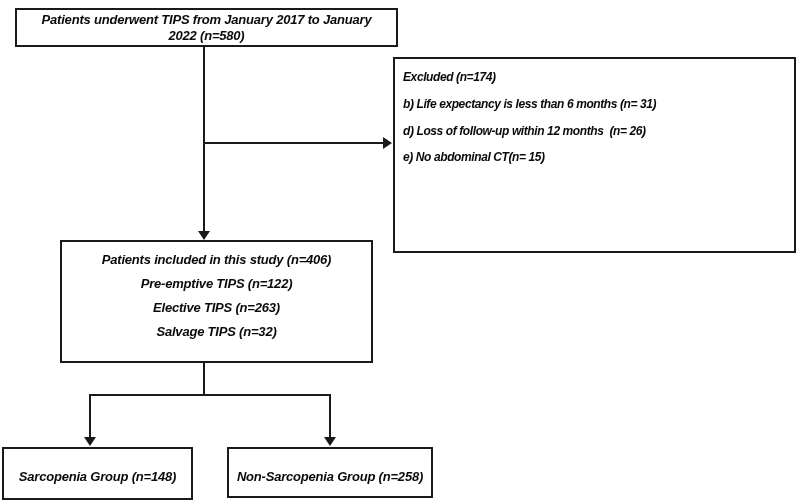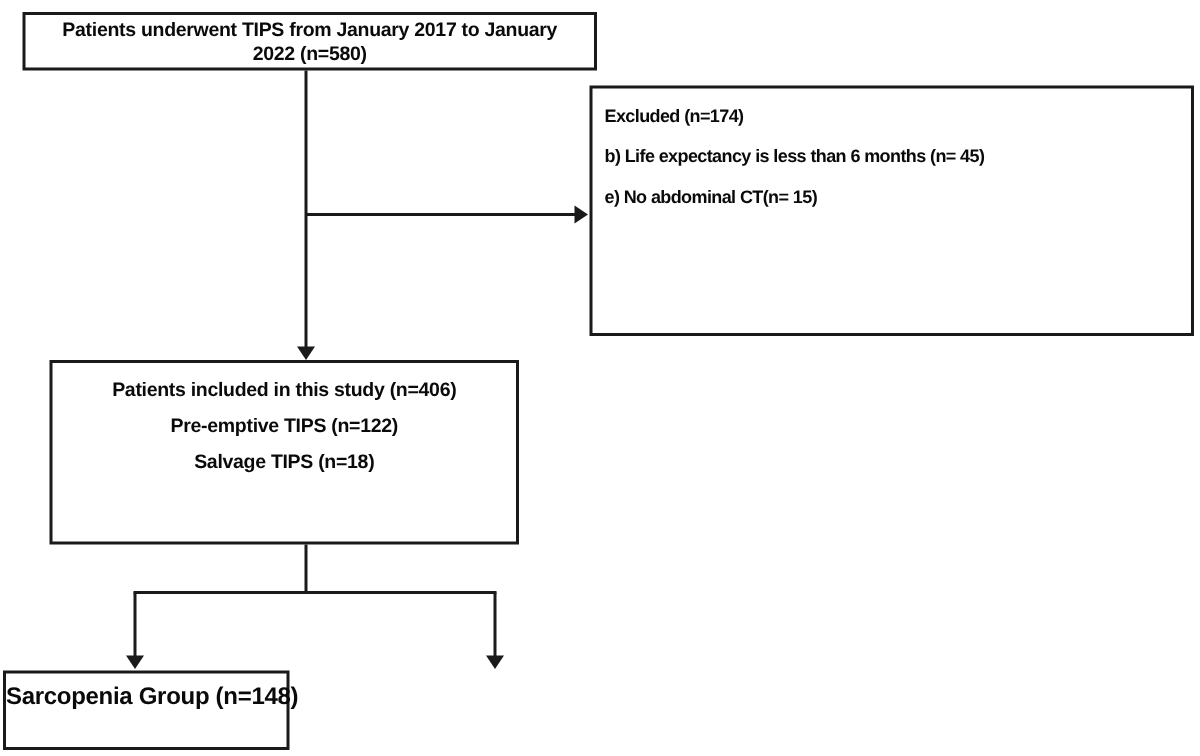--- a/index.html
+++ b/index.html
@@ -9,20 +9,21 @@
   }
   .canvas {
     position: relative;
     width: 800px;
     height: 504px;
     background: #ffffff;
     font-family: "Liberation Sans", "DejaVu Sans", sans-serif;
     font-weight: bold;
     color: #0a0a0a;
     overflow: hidden;
+    font-style: italic;
   }
   .connectors {
     position: absolute;
     left: 0;
     top: 0;
     width: 800px;
     height: 504px;
   }
   .box {
     position: absolute;
@@ -41,46 +42,46 @@
     justify-content: center;
     text-align: center;
     font-size: 13px;
     line-height: 16px;
     letter-spacing: -0.2px;
   }
   .excluded-box {
     left: 393px;
     top: 57px;
     width: 403px;
-    height: 167px;
+    height: 196px;
     padding: 5px 0 0 8px;
     font-size: 12px;
     letter-spacing: -0.4px;
   }
   .ex-line {
     line-height: 26.8px;
     white-space: pre;
   }
   .included-box {
-    left: 33px;
+    left: 60px;
     top: 240px;
     width: 313px;
     height: 123px;
     padding-top: 6px;
     text-align: center;
     font-size: 13px;
     line-height: 24px;
     letter-spacing: -0.2px;
   }
   .group-box {
     top: 447px;
     height: 53px;
     text-align: center;
-    padding-top: 8px;
-    font-size: 16px;
+    padding-top: 20px;
+    font-size: 13px;
     line-height: 16px;
     letter-spacing: -0.2px;
     white-space: nowrap;
   }
   .sarc-box {
     left: 2px;
     width: 191px;
   }
   .nonsarc-box {
     left: 227px;
@@ -112,28 +113,33 @@
     <polygon points="324,437 336,437 330,446" fill="#1a1a1a"></polygon>
   </svg>
 
   <div class="box top-box">
     <div>Patients underwent TIPS from January 2017 to January</div>
     <div>2022 (n=580)</div>
   </div>
 
   <div class="box excluded-box">
     <div class="ex-line">Excluded (n=174)</div>
-    <div class="ex-line">b) Life expectancy is less than 6 months (n= 45)</div>
+    <div class="ex-line">b) Life expectancy is less than 6 months (n= 31)</div>
+    <div class="ex-line">d) Loss of follow-up within 12 months  (n= 26)</div>
     <div class="ex-line">e) No abdominal CT(n= 15)</div>
   </div>
 
   <div class="box included-box">
     <div>Patients included in this study (n=406)</div>
     <div>Pre-emptive TIPS (n=122)</div>
-    <div>Salvage TIPS (n=18)</div>
+    <div>Elective TIPS (n=263)</div>
+    <div>Salvage TIPS (n=32)</div>
   </div>
 
   <div class="box group-box sarc-box">
     <div>Sarcopenia Group (n=148)</div>
   </div>
 
+  <div class="box group-box nonsarc-box">
+    <div>Non-Sarcopenia Group (n=258)</div>
+  </div>
 
 </div>
 
 </body></html>

